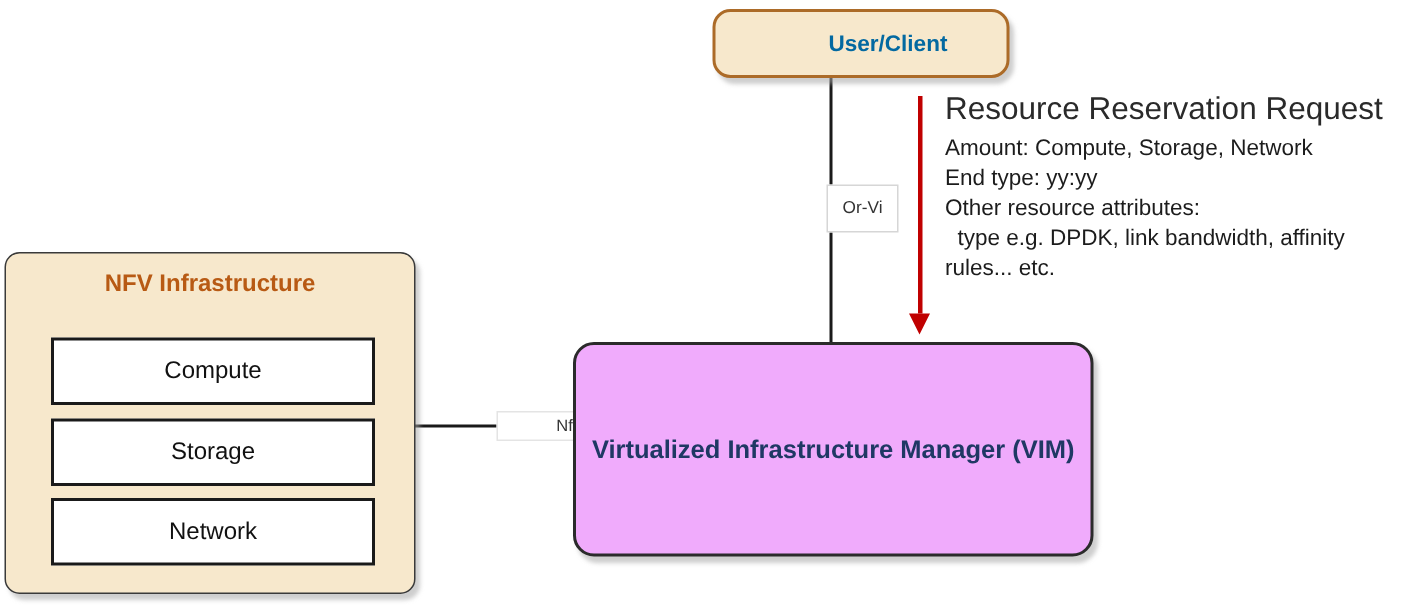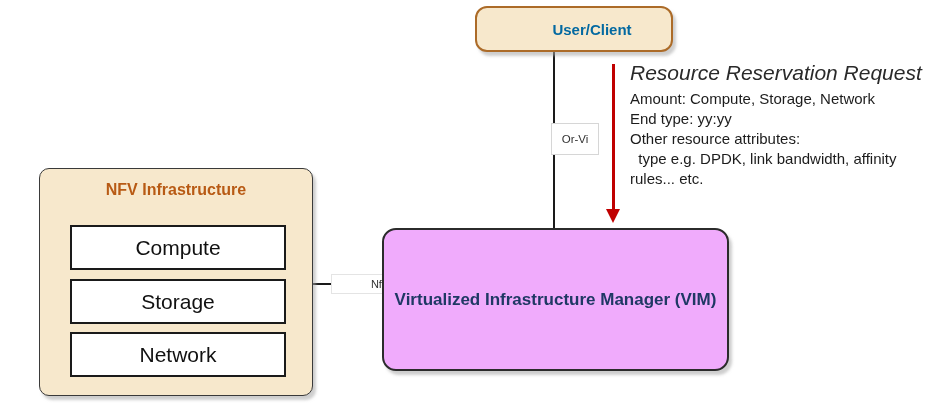--- a/index.html
+++ b/index.html
@@ -26,35 +26,34 @@
   }
 
   
   .nfv-box {
     position: absolute;
     left: 3px; top: 168px;
     width: 272px; height: 226px;
     background: #F7E8CC;
     border: 1.5px solid #3A3A3A;
     border-radius: 10px;
-    margin-left: 36px;
   }
   .nfv-title {
     position: absolute;
     left: 0; top: 12px; width: 100%;
     text-align: center;
     font-weight: bold; font-size: 16px; color: #B85A14;
   }
   .component-box {
     position: absolute;
     left: 30px; width: 212px; height: 41px;
     background: #ffffff;
     border: 2px solid #1A1A1A;
     display: flex; align-items: center; justify-content: center;
-    font-size: 21px; color: #111;
+    font-size: 16px; color: #111;
   }
   .comp-0 { top: 56px; }
   .comp-1 { top: 110px; }
   .comp-2 { top: 163px; }
 
   
   .vim-box {
     position: absolute;
     left: 382px; top: 228px;
     width: 343px; height: 139px;
@@ -119,21 +118,20 @@
   .annotation {
     position: absolute;
     left: 630px; top: 60px;
     width: 312px;
   }
   .annotation-title {
     font-size: 21px;
     color: #2A2A2A;
     line-height: 26px;
     margin-bottom: 3px;
-    font-style: italic;
   }
   .annotation-line {
     font-size: 15px;
     color: #1C1C1C;
     line-height: 20px;
     white-space: pre-wrap;
   }
 </style>
 </head>
 <body>

